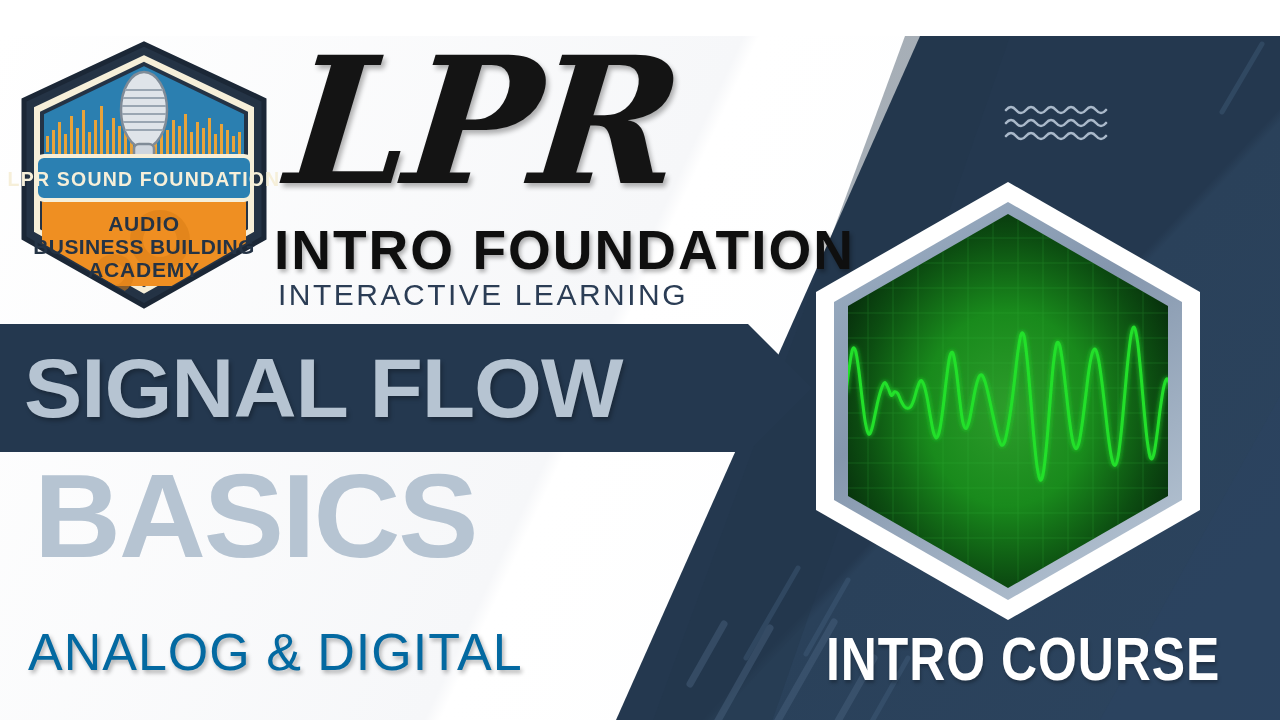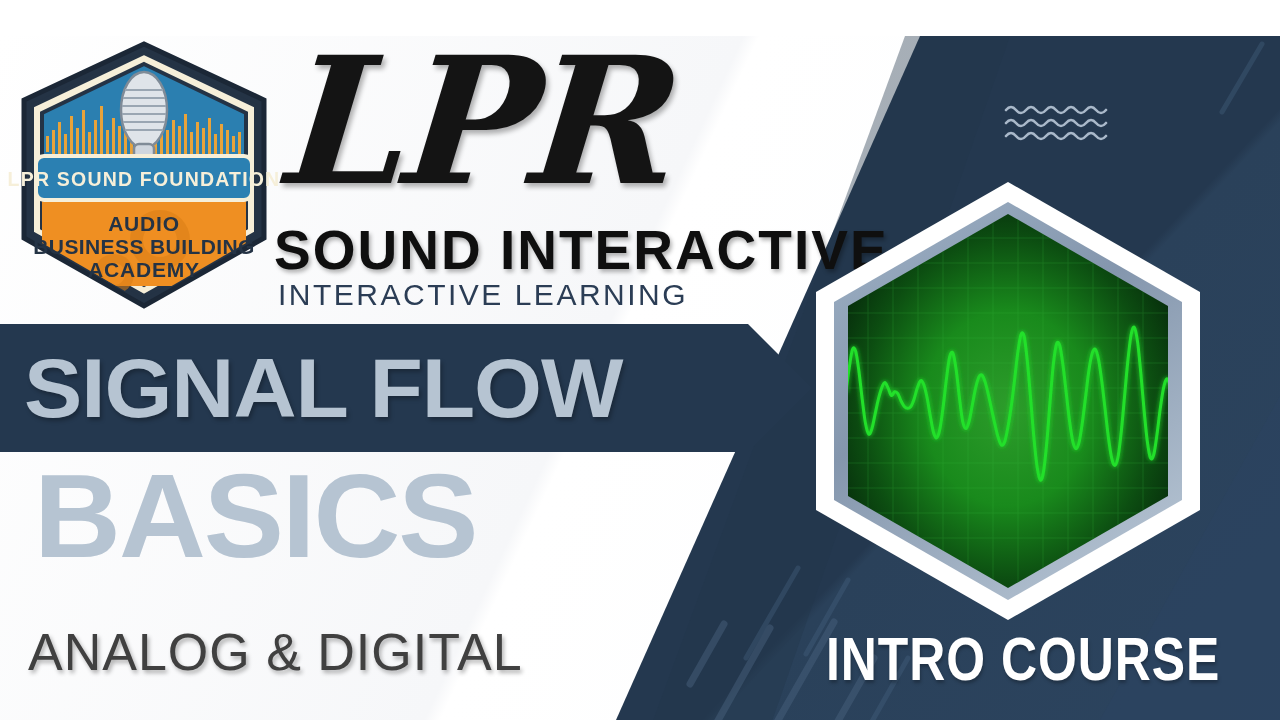--- a/index.html
+++ b/index.html
@@ -58,21 +58,21 @@
     position:absolute;left:34px;top:418px;
     font-size:118px;font-weight:700;letter-spacing:-2px;
     color:#b6c4d2;line-height:124px;white-space:nowrap;
     transform:scaleX(1.02);transform-origin:left center;
   }
 
   
   .analog{
     position:absolute;left:28px;top:586px;
     font-size:52px;font-weight:400;letter-spacing:1px;
-    color:#404040;line-height:60px;white-space:nowrap;
+    color:#0369a1;line-height:60px;white-space:nowrap;
     text-shadow:2px 3px 4px rgba(0,0,0,.30);
   }
 
   
   .hexwrap{position:absolute;left:782px;top:142px;width:452px;height:446px;}
   .hexwrap svg{display:block;width:100%;height:100%;}
 
   
   .intro{
     position:absolute;left:826px;top:589px;
@@ -211,21 +211,21 @@
 
       <text x="136" y="146" text-anchor="middle" font-family="Liberation Sans, sans-serif" font-size="19.5" font-weight="700" letter-spacing="1.2" fill="#f6efd9" id="badgeBanner">LPR SOUND FOUNDATION</text>
       <text x="136" y="191" text-anchor="middle" font-family="Liberation Sans, sans-serif" font-size="21" font-weight="700" letter-spacing="0.8" fill="#243345" id="badgeL1">AUDIO</text>
       <text x="136" y="214" text-anchor="middle" font-family="Liberation Sans, sans-serif" font-size="21" font-weight="700" letter-spacing="0.4" fill="#243345" id="badgeL2">BUSINESS BUILDING</text>
       <text x="136" y="237" text-anchor="middle" font-family="Liberation Sans, sans-serif" font-size="21" font-weight="700" letter-spacing="0.8" fill="#243345" id="badgeL3">ACADEMY</text>
     </svg>
   </div>
 
   <div class="wordmark">
     <div class="lpr-script">LPR</div>
-    <div class="sf-line">SOUND INTERACTIVE</div>
+    <div class="sf-line">INTRO FOUNDATION</div>
     <div class="il-line">INTERACTIVE LEARNING</div>
   </div>
 
   <div class="banner">
     <svg viewBox="0 0 812 128" preserveAspectRatio="none" aria-hidden="true">
       <polygon points="0,0 748,0 812,64 748,128 0,128" fill="#24384f"></polygon>
     </svg>
     <div class="banner-text">SIGNAL FLOW</div>
   </div>
 

